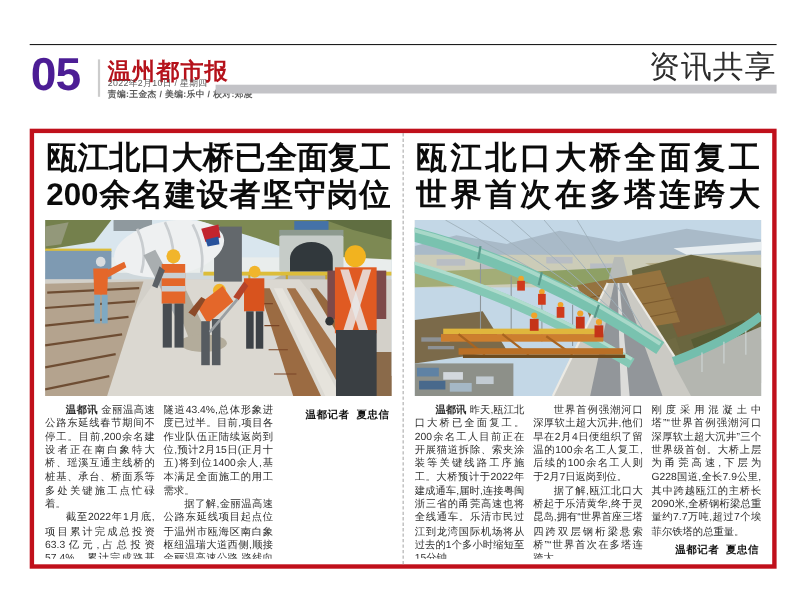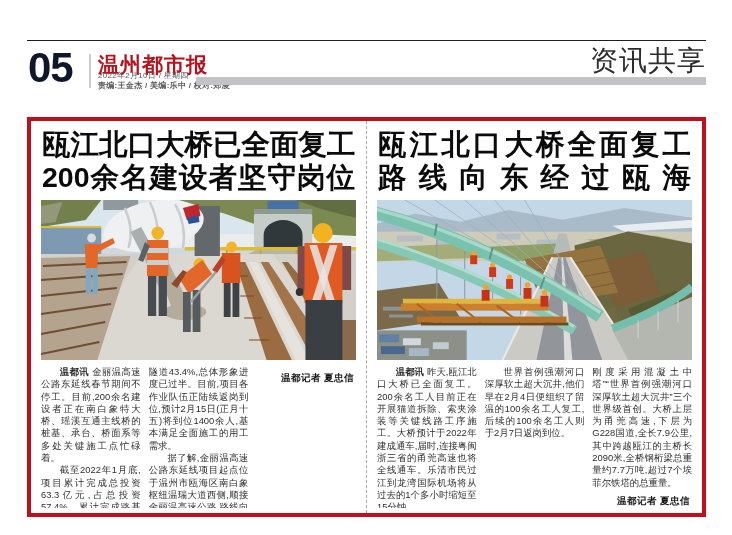--- a/index.html
+++ b/index.html
@@ -2,21 +2,21 @@
 <html><head>
 <meta charset="utf-8">
 <style>
   html,body{margin:0;padding:0;background:#fff;}
   .page{position:relative;width:732px;height:535px;background:#ffffff;overflow:hidden;
         font-family:"Liberation Sans","DejaVu Sans",sans-serif;-webkit-font-smoothing:antialiased;}
 
   
   .topline{position:absolute;left:27px;top:40px;width:679px;height:1px;background:#1d1d1d;}
   .pagenum{position:absolute;left:28px;top:48px;font-size:42px;line-height:40px;font-weight:bold;
-           color:#0f172a;letter-spacing:-1px;}
+           color:#4c1d95;letter-spacing:-1px;}
   .head-sep{position:absolute;left:89px;top:54px;width:2px;height:34px;background:#cccccc;}
   .paper-name{position:absolute;left:98px;top:51px;font-size:21px;font-weight:bold;color:#b5121b;letter-spacing:1px;}
   .date-line{position:absolute;left:98px;top:70px;font-size:8px;color:#5a5a5a;letter-spacing:.3px;}
   .editors-line{position:absolute;left:98px;top:80px;font-size:8px;color:#5a5a5a;letter-spacing:.3px;font-weight:bold;}
   .gray-bar{position:absolute;left:196px;top:77px;width:510px;height:8px;background:#c3c3c7;}
   .section-title{position:absolute;right:26px;top:42px;font-size:28px;color:#2c2c2c;letter-spacing:1px;}
 
   
   .main-box{position:absolute;left:27px;top:117px;width:679px;height:400px;border:4px solid #c0101b;
             box-sizing:border-box;display:flex;background:#fff;}
@@ -29,21 +29,21 @@
 
   .photo{width:100%;height:160px;display:block;margin:0 0 6px 0;background:#cfd8dc;}
 
   .body{display:flex;gap:8px;flex:1;font-size:9.4px;line-height:12.3px;color:#2e2e2e;
         text-align:justify;overflow:hidden;}
   .bcol{flex:1 1 0;min-width:0;}
   .p{margin:0;}
   .ind{text-indent:2em;}
   .lead{font-weight:bold;margin-right:3px;}
   .byline{text-align:right;font-weight:bold;color:#141414;margin-top:6px;padding-right:2px;
-          font-size:9.5px;letter-spacing:.5px;}
+          font-size:9.5px;letter-spacing:.5px;font-family:Liberation Mono, monospace;}
 </style>
 </head>
 <body>
 
 <div class="page">
 
   <div class="topline"></div>
   <div class="pagenum">05</div>
   <div class="head-sep"></div>
   <div class="paper-name">温州都市报</div>
@@ -180,21 +180,21 @@
         <div class="bcol">
           <div class="byline">温都记者 夏忠信</div>
 
         </div>
       </div>
     </div>
 
     <div class="article">
       <div class="headline">
         <div class="hl">瓯江北口大桥全面复工</div>
-        <div class="hl">路线向东经过瓯海</div>
+        <div class="hl">世界首次在多塔连跨大</div>
       </div>
 
       <svg class="photo" viewBox="0 0 316 162" preserveAspectRatio="none">
         <rect width="316" height="162" fill="#c3d7e6"></rect>
         <rect y="26" width="316" height="22" fill="#dbe3e6"></rect>
         <path d="M0,24 L38,14 L84,22 L132,10 L186,20 L248,8 L316,18 L316,34 L0,34 Z" fill="#a9bac8"></path>
         <g>
           <rect y="32" width="316" height="30" fill="#ccccb8"></rect>
           <polygon points="236,26 316,20 316,28 248,32" fill="#e7edf0"></polygon>
           <rect x="20" y="36" width="26" height="6" fill="#b8bdc4"></rect>
@@ -300,20 +300,21 @@
             </g>
         </g>
       </svg>
 
       <div class="body">
         <div class="bcol">
           <p class="p ind"><span class="lead">温都讯</span><span>昨天,瓯江北口大桥已全面复工。200余名工人目前正在开展猫道拆除、索夹涂装等关键线路工序施工。大桥预计于2022年建成通车,届时,连接粤闽浙三省的甬莞高速也将全线通车。乐清市民过江到龙湾国际机场将从过去的1个多小时缩短至15分钟。</span></p>
         </div>
         <div class="bcol">
           <p class="p ind">世界首例强潮河口深厚软土超大沉井,他们早在2月4日便组织了留温的100余名工人复工,后续的100余名工人则于2月7日返岗到位。</p>
+          <p class="p ind">据了解,瓯江北口大桥起于乐清黄华,终于灵昆岛,拥有“世界首座三塔四跨双层钢桁梁悬索桥”“世界首次在多塔连跨大</p>
         </div>
         <div class="bcol">
           <p class="p">刚度采用混凝土中塔”“世界首例强潮河口深厚软土超大沉井”三个世界级首创。大桥上层为甬莞高速,下层为G228国道,全长7.9公里,其中跨越瓯江的主桥长2090米,全桥钢桁梁总重量约7.7万吨,超过7个埃菲尔铁塔的总重量。</p>
           <div class="byline">温都记者 夏忠信</div>
         </div>
       </div>
     </div>
 
   </div>
 </div>

